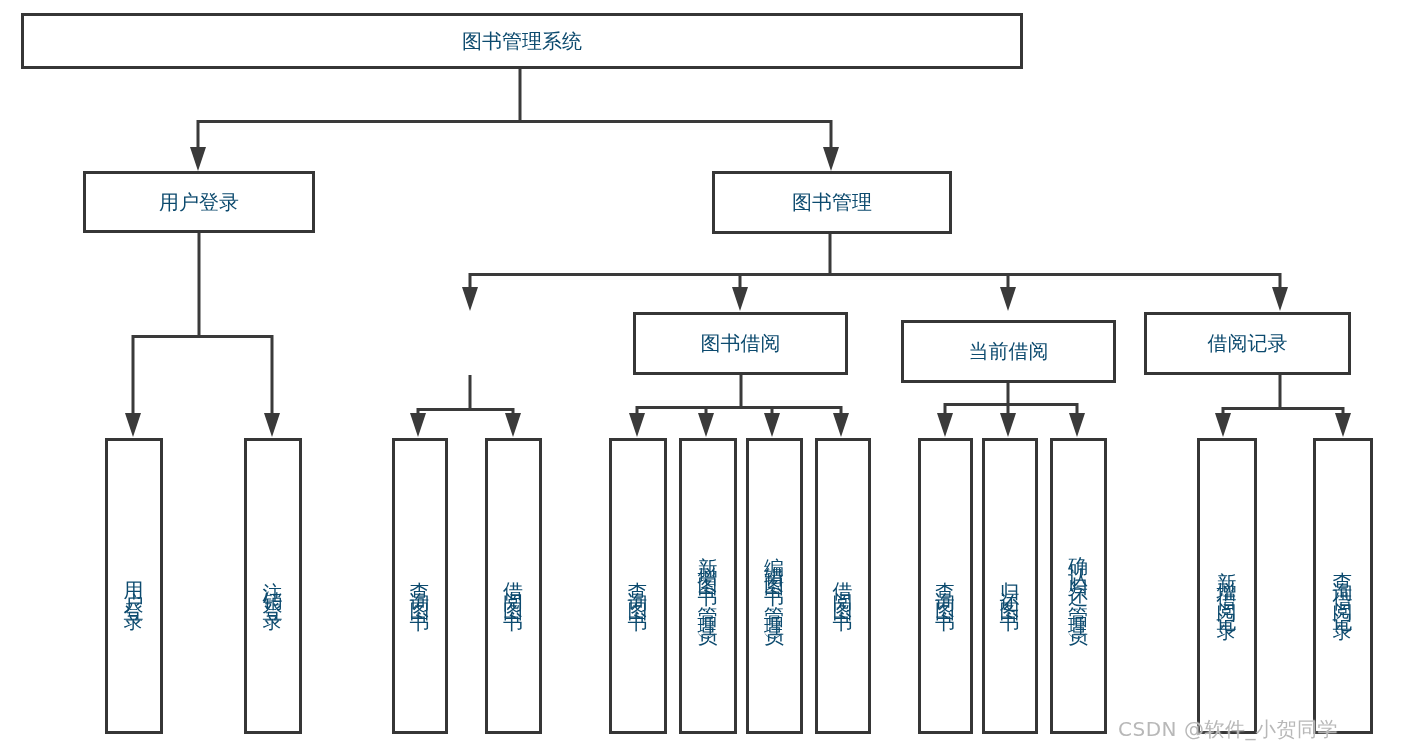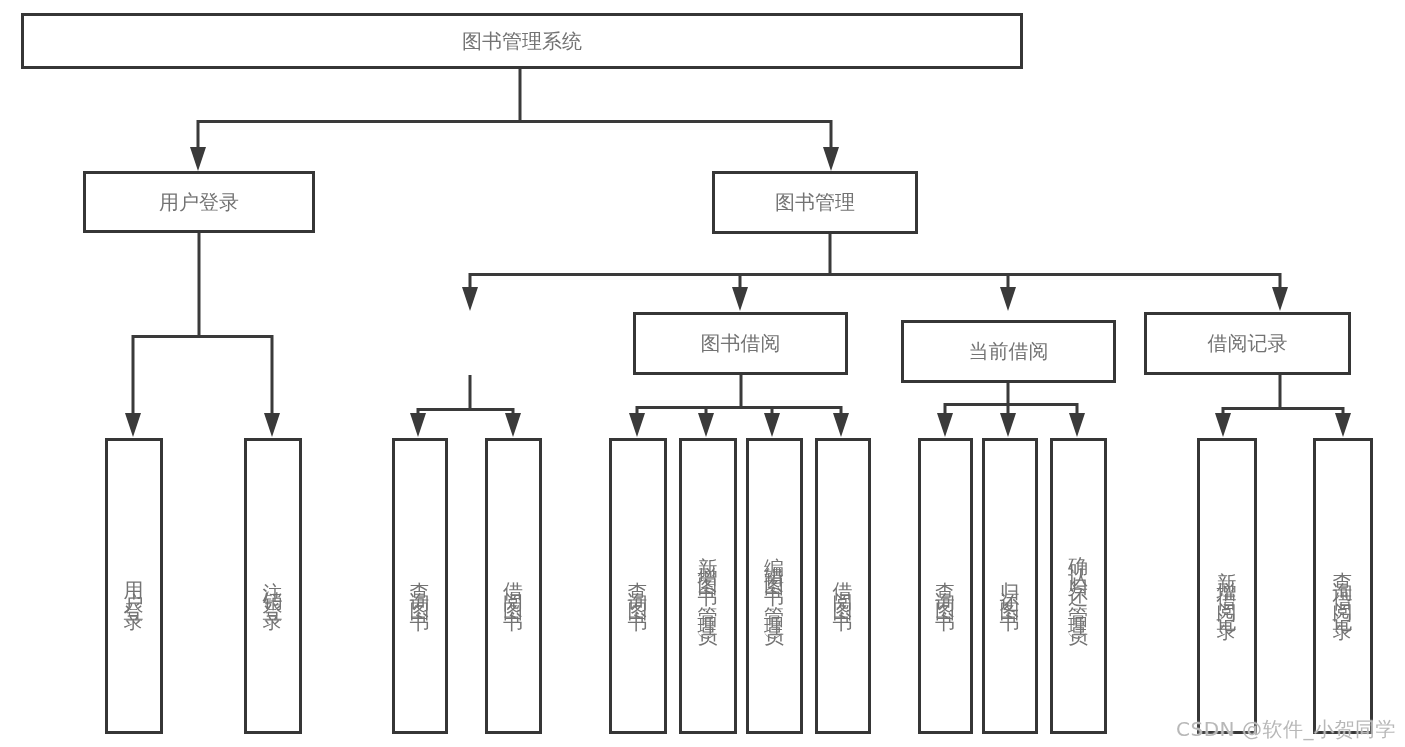--- a/index.html
+++ b/index.html
@@ -3,29 +3,29 @@
 <meta charset="utf-8">
 <style>
   * { margin:0; padding:0; box-sizing:border-box; }
   html,body { background:#ffffff; }
   body { font-family:"DejaVu Sans","Liberation Sans",sans-serif; }
   .canvas { position:relative; width:1405px; height:747px; background:#ffffff; overflow:hidden; }
   .connectors { position:absolute; left:0; top:0; }
   .node {
     position:absolute; background:#ffffff; border:3px solid #363636;
     display:flex; align-items:center; justify-content:center;
-    color:#737373; font-size:20px; font-weight:500; text-align:center;
+    color:#0c4a6e; font-size:20px; font-weight:500; text-align:center;
   }
   .node .lbl { display:block; }
   .node.v .lbl {
     writing-mode:vertical-rl; text-orientation:mixed;
     letter-spacing:10px; white-space:nowrap; line-height:1; font-size:20px;
   }
   .watermark {
-    position:absolute; left:1176px; top:716px; width:215px;
+    position:absolute; left:1118px; top:716px; width:215px;
     color:#b8b8b8; font-size:20px; letter-spacing:0.5px; white-space:nowrap;
     text-shadow:0 0 2px #ffffff;
   }
 </style>
 </head>
 <body>
 
 <div class="canvas">
 
   <svg class="connectors" width="1405" height="747" viewBox="0 0 1405 747">
@@ -48,21 +48,21 @@
       M1223 437 l-8 -24 h16 Z M1343 437 l-8 -24 h16 Z"></path>
   </svg>
 
   <div class="node" style="left:21px;top:13px;width:1002px;height:56px">
     <span class="lbl">图书管理系统</span>
   </div>
 
   <div class="node" style="left:83px;top:171px;width:232px;height:62px">
     <span class="lbl">用户登录</span>
   </div>
-  <div class="node" style="left:712px;top:171px;width:206px;height:63px">
+  <div class="node" style="left:712px;top:171px;width:240px;height:63px">
     <span class="lbl">图书管理</span>
   </div>
 
   <div class="node" style="left:633px;top:312px;width:215px;height:63px">
     <span class="lbl">图书借阅</span>
   </div>
   <div class="node" style="left:901px;top:320px;width:215px;height:63px">
     <span class="lbl">当前借阅</span>
   </div>
   <div class="node" style="left:1144px;top:312px;width:207px;height:63px">

